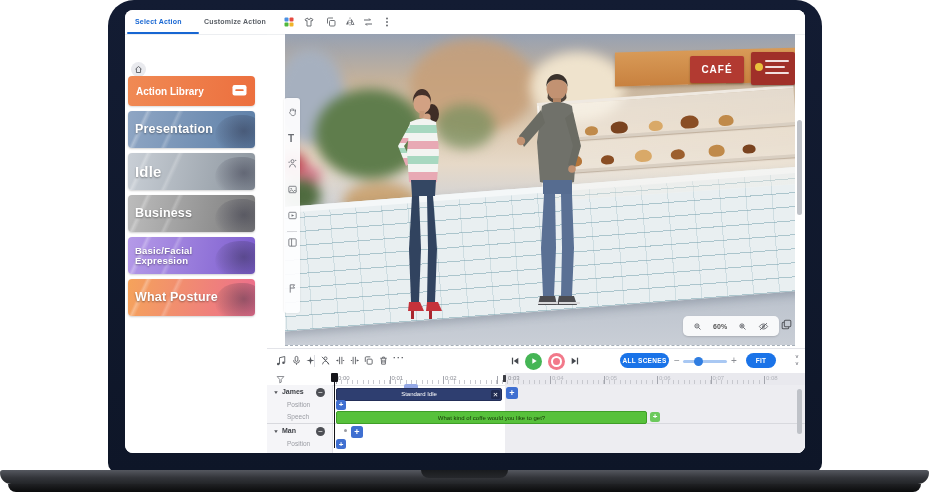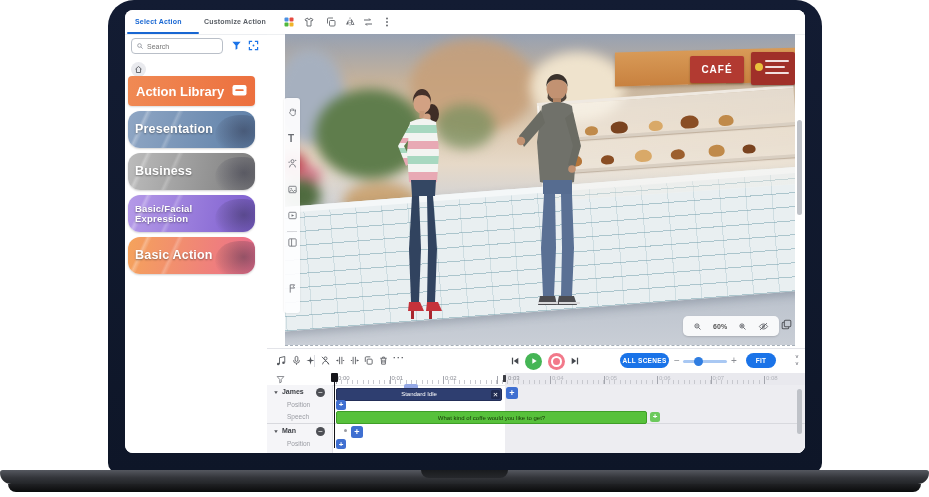--- a/index.html
+++ b/index.html
@@ -22,23 +22,23 @@
   .tab{position:absolute;top:8px;font-weight:700;font-size:7px;letter-spacing:.2px;cursor:pointer;}
   .tab.sel{left:10px;color:#1766d2;}
   .tab.unsel{left:79px;color:#5a5f66;}
   .tab-underline{left:2px;top:22px;width:72px;height:2px;background:#1766d2;border-radius:1px;}
   .searchrow{left:0;top:28px;width:142px;height:20px;}
   .search-box{position:absolute;left:6px;top:0;width:92px;height:16px;border:1px solid #b9bfc8;border-radius:4px;background:#fff;display:flex;align-items:center;gap:3px;padding:0 4px;box-sizing:border-box;}
   .search-box input{border:none;outline:none;width:70px;font-size:7px;color:#666;background:transparent;padding:0;font-family:"Liberation Sans",sans-serif;}
   .icon-btn{position:absolute;cursor:pointer;}
   .home-btn{left:6px;top:52px;width:15px;height:15px;border-radius:50%;background:#e9eaee;display:flex;align-items:center;justify-content:center;cursor:pointer;}
   .tiles{left:3px;top:66px;width:127px;}
-  .lib-header{position:relative;width:127px;height:30px;border-radius:4px;background:linear-gradient(100deg,#f08a54,#ec6f3e);display:flex;align-items:center;padding:0 8px;box-sizing:border-box;color:#fff;font-weight:700;font-size:13px;cursor:pointer;box-shadow:0 1px 2px rgba(0,0,0,.15);}
+  .lib-header{position:relative;width:127px;height:30px;border-radius:4px;background:linear-gradient(100deg,#f08a54,#ec6f3e);display:flex;align-items:center;padding:0 8px;box-sizing:border-box;color:#fff;font-weight:700;font-size:10px;cursor:pointer;box-shadow:0 1px 2px rgba(0,0,0,.15);}
   .lib-header .folder{position:absolute;right:7px;top:7px;}
-  .cat-tile{position:relative;width:127px;height:37px;margin-top:5px;border-radius:12px;overflow:hidden;display:flex;align-items:center;padding:12px 7px;box-sizing:border-box;cursor:pointer;box-shadow:0 1px 2px rgba(0,0,0,.18);}
+  .cat-tile{position:relative;width:127px;height:37px;margin-top:5px;border-radius:4px;overflow:hidden;display:flex;align-items:center;padding:12px 7px;box-sizing:border-box;cursor:pointer;box-shadow:0 1px 2px rgba(0,0,0,.18);}
   .cat-tile::before{content:"";position:absolute;inset:0;background:
     linear-gradient(115deg,transparent 12%,rgba(255,255,255,.28) 14%,transparent 17%,transparent 34%,rgba(255,255,255,.22) 36%,transparent 39%);}
   .cat-tile::after{content:"";position:absolute;right:-8px;top:4px;width:48px;height:40px;border-radius:50% 40% 45% 50%;background:radial-gradient(ellipse at 60% 40%,rgba(40,40,60,.45),rgba(40,40,60,.12) 60%,transparent 75%);}
   .cat-label{position:relative;z-index:2;color:#fff;font-weight:700;font-size:12.5px;letter-spacing:.2px;text-shadow:0 1px 2px rgba(0,0,0,.4);line-height:1.02;}
   .cat-tile.big .cat-label{font-size:15px;}
   .cat-tile.two .cat-label{font-size:9.5px;}
 
   
   .main{left:142px;top:0;width:538px;height:443px;background:#fff;}
   .vtoolbar{left:0;top:0;width:538px;height:24px;background:#fff;border-bottom:1px solid #eef0f2;}
@@ -115,42 +115,20 @@
 
   <div class="abs content">
 
     <div class="abs sidebar">
       <div class="abs tabs">
         <span class="tab sel">Select Action</span>
         <span class="tab unsel">Customize Action</span>
         <div class="abs tab-underline"></div>
       </div>
 
-      <div class="abs searchrow">
-        <div class="search-box">
-          <span>
-            <svg width="8" height="8" viewBox="0 0 24 24" fill="none" stroke="#8a8f98" stroke-width="2.4">
-                <circle cx="10.5" cy="10.5" r="5.5"></circle>
-                <path d="M14.8 14.8L20 20"></path>
-              </svg>
-          </span>
-          <input placeholder="Search" style="">
-        </div>
-        <span class="icon-btn" style="left:106px;top:2px;">
-          <svg width="11" height="11" viewBox="0 0 24 24">
-              <path d="M3 4h18l-7 8v7l-4 2v-9L3 4z" fill="#1a73e8"></path>
-            </svg>
-        </span>
-        <span class="icon-btn" style="left:123px;top:2px;">
-          <svg width="11" height="11" viewBox="0 0 24 24" fill="none" stroke="#1a73e8" stroke-width="2.6">
-              <path d="M3 9V3h6M15 3h6v6M21 15v6h-6M9 21H3v-6"></path>
-              <circle cx="12" cy="12" r="2" fill="#1a73e8" stroke="none"></circle>
-            </svg>
-        </span>
-      </div>
 
       <div class="home-btn abs">
         <svg width="9" height="9" viewBox="0 0 24 24" fill="none" stroke="#5a5d63" stroke-width="2.4">
             <path d="M4 11l8-7 8 7"></path>
             <path d="M6.5 9.5V20h11V9.5"></path>
           </svg>
       </div>
 
       <div class="abs tiles">
         <div class="lib-header">
@@ -158,28 +136,31 @@
           <span class="folder">
             <svg width="17" height="14" viewBox="0 0 24 20">
                 <rect x="2" y="3" width="20" height="15" rx="3" fill="#fff"></rect>
                 <rect x="6" y="9" width="12" height="2.6" rx="1.3" fill="#ec6f3e"></rect>
               </svg>
           </span>
         </div>
         <div class="cat-tile" style="background: linear-gradient(100deg, rgb(143, 166, 196), rgb(94, 128, 168));">
             <span class="cat-label">Presentation</span>
           </div>
+        <div class="cat-tile big" style="background: linear-gradient(100deg, rgb(201, 207, 214), rgb(141, 150, 159));">
+            <span class="cat-label">Idle</span>
+          </div>
         <div class="cat-tile" style="background: linear-gradient(100deg, rgb(188, 188, 188), rgb(124, 124, 124));">
             <span class="cat-label">Business</span>
           </div>
         <div class="cat-tile two" style="background: linear-gradient(100deg, rgb(181, 154, 232), rgb(125, 94, 207));">
             <span class="cat-label" style="max-width:72px;">Basic/Facial Expression</span>
           </div>
         <div class="cat-tile" style="background: linear-gradient(100deg, rgb(245, 163, 91), rgb(236, 110, 141));">
-            <span class="cat-label">Basic Action</span>
+            <span class="cat-label">What Posture</span>
           </div>
       </div>
     </div>
 
     <div class="abs main">
 
       <div class="abs vtoolbar">
         <span class="icon-btn" style="left:16px;">
           <svg width="12" height="12" viewBox="0 0 24 24">
               <rect x="3" y="3" width="8" height="8" rx="2" fill="#4a90e2"></rect>

